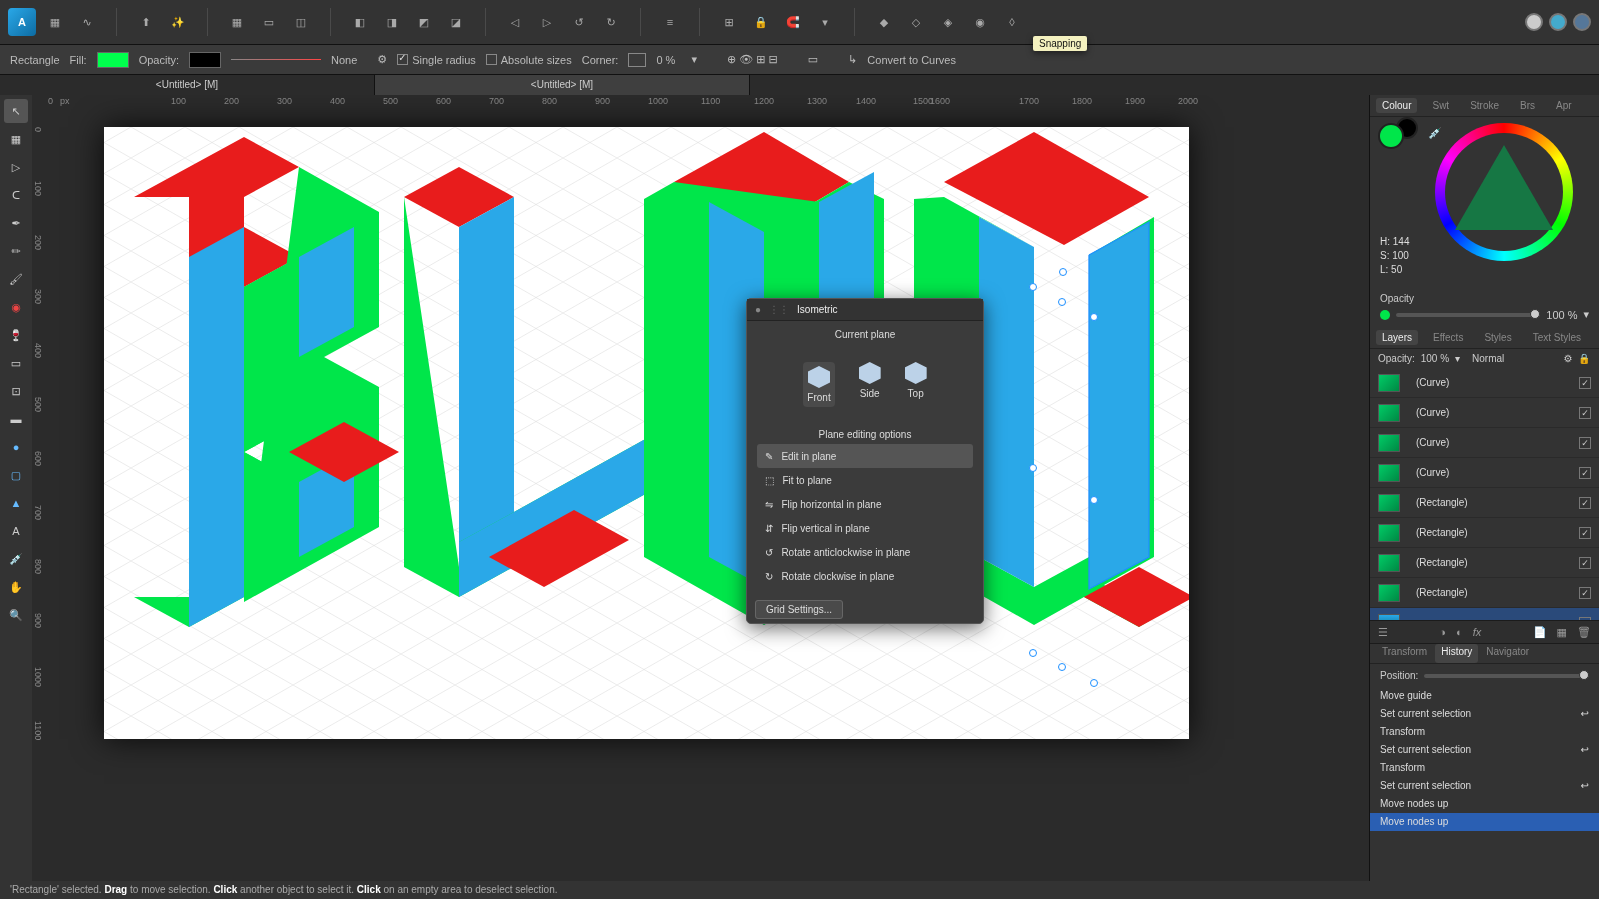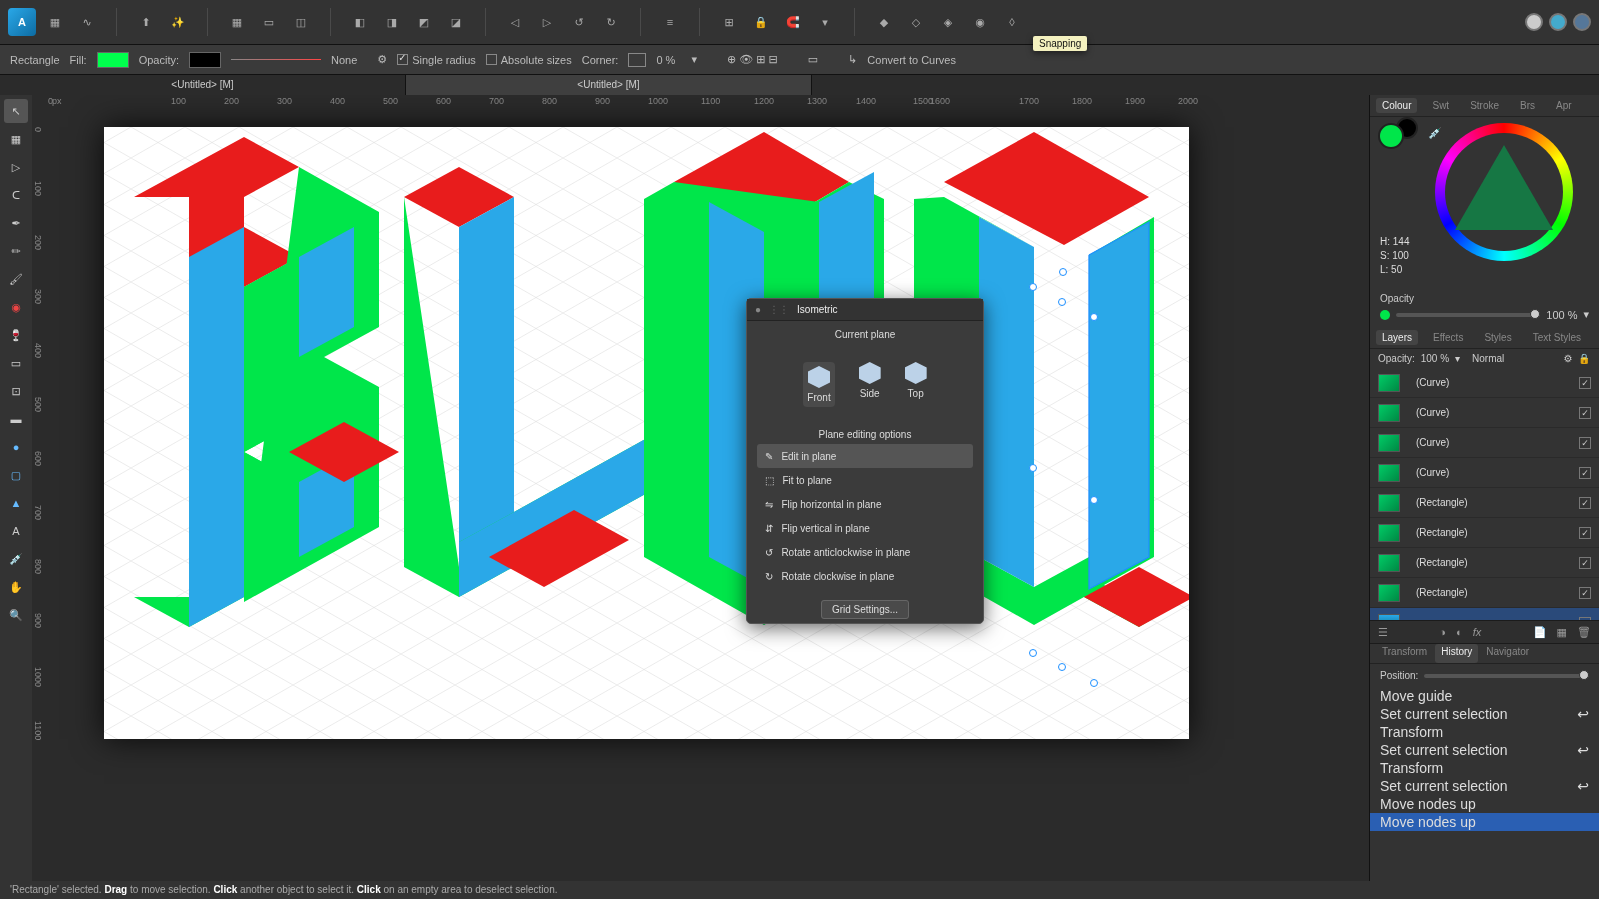--- a/index.html
+++ b/index.html
@@ -13,21 +13,21 @@
 .persona .circ{width:18px;height:18px;border-radius:50%;border:2px solid #777}
 
 .contextbar{height:30px;background:#3a3a3a;display:flex;align-items:center;padding:0 10px;gap:10px;border-bottom:1px solid #111;font-size:11px;color:#bbb}
 .swatch{width:32px;height:16px;border:1px solid #666}
 .fill-sw{background:#00ff4d}
 .stroke-sw{background:#000}
 .chk{width:11px;height:11px;border:1px solid #888;display:inline-block;margin-right:4px;vertical-align:-1px;position:relative}
 .chk.on::after{content:"✓";position:absolute;top:-3px;left:0;font-size:10px;color:#ddd}
 
 .doctabs{height:20px;background:#2b2b2b;display:flex;font-size:10px}
-.doctab{width:406px;text-align:center;line-height:20px;color:#ccc;border-right:1px solid #111}
+.doctab{width:375px;text-align:center;line-height:20px;color:#ccc;border-right:1px solid #111}
 .doctab.active{background:#3f3f3f}
 
 .main{display:flex;height:calc(100% - 45px - 30px - 20px - 18px)}
 .tools-left{width:32px;background:#333;display:flex;flex-direction:column;align-items:center;padding-top:4px;gap:4px}
 .tool{width:24px;height:24px;display:flex;align-items:center;justify-content:center;color:#ccc;border-radius:3px;cursor:pointer}
 .tool.sel{background:#555}
 .canvas-wrap{flex:1;position:relative;background:#2b2b2b;overflow:hidden}
 .ruler-h{position:absolute;top:0;left:16px;right:0;height:16px;background:#2b2b2b;color:#888;font-size:9px}
 .ruler-h span{position:absolute;top:1px}
 .ruler-v{position:absolute;top:16px;left:0;width:16px;bottom:0;background:#2b2b2b;color:#888;font-size:9px}
@@ -52,38 +52,38 @@
 .layers{flex:0 0 252px;overflow:auto}
 .layer{display:flex;align-items:center;height:30px;padding:0 8px;gap:16px;border-bottom:1px solid #2a2a2a;font-size:10px;color:#ddd}
 .layer .thumb{width:22px;height:18px;background:linear-gradient(135deg,#0c6,#084);border:1px solid #555}
 .layer.sel{background:#2a4a7a}
 .layer .chk2{width:12px;height:12px;border:1px solid #777;margin-left:auto;color:#ccc;font-size:9px;text-align:center;line-height:10px}
 .bottom-icons{height:24px;background:#2e2e2e;display:flex;align-items:center;gap:10px;padding:0 8px;border-top:1px solid #1b1b1b;border-bottom:1px solid #1b1b1b;color:#999}
 .hist-tabs{height:20px;display:flex;gap:2px;padding:0 6px;font-size:10px;border-bottom:1px solid #222;color:#888}
 .hist-tabs span{padding:2px 6px}
 .hist-tabs span.act{background:#444;color:#eee;border-radius:3px}
 .position{padding:6px 10px;font-size:10px;display:flex;align-items:center;gap:6px}
-.history{flex:1;overflow:auto;font-size:14px}
+.history{flex:1;overflow:auto;font-size:10px}
 .hist-row{height:18px;line-height:18px;padding:0 10px;color:#ddd;display:flex;align-items:center;gap:6px}
 .hist-row.sel{background:#2a5fb3}
 
 .status{position:absolute;bottom:0;left:0;right:0;height:18px;background:#333;font-size:10px;color:#aaa;line-height:18px;padding:0 10px}
 .status b{color:#fff}
 
 .iso{position:absolute;left:746px;top:298px;width:238px;background:#3b3b3b;border:1px solid #555;border-radius:5px;box-shadow:0 4px 20px rgba(0,0,0,.6);color:#ddd;font-size:10px}
 .iso-title{height:22px;display:flex;align-items:center;padding:0 8px;background:#333;border-bottom:1px solid #222;gap:8px}
 .iso-body{padding:8px 10px;text-align:center}
 .planes{display:flex;justify-content:center;gap:24px;margin:22px 0}
 .plane{display:flex;flex-direction:column;align-items:center;gap:4px;font-size:10px;cursor:pointer}
 .plane .cube{width:22px;height:22px;background:#bcd2e8;clip-path:polygon(50% 0,100% 25%,100% 75%,50% 100%,0 75%,0 25%);}
 .plane.sel{background:#4a4a4a;border-radius:4px;padding:4px}
 .iso-opts{margin-top:4px}
 .iso-opt{display:flex;align-items:center;gap:8px;height:24px;padding:0 8px;text-align:left;border-radius:3px;cursor:pointer}
 .iso-opt.sel{background:#555}
-.iso-foot{padding:8px;text-align:center}
+.iso-foot{padding:8px;}
 .iso-btn{background:#4a4a4a;border:1px solid #666;border-radius:3px;padding:3px 10px;cursor:pointer}
 
 .tooltip{position:absolute;left:1033px;top:36px;background:#f4f1bf;color:#111;font-size:10px;padding:2px 6px;border-radius:2px;box-shadow:0 2px 6px rgba(0,0,0,.5)}
 
 .node{position:absolute;width:8px;height:8px;border:1px solid #1e90ff;background:#fff;border-radius:50%;transform:translate(-50%,-50%)}
 </style>
 </head>
 <body>
 
 <div class="toolbar">
@@ -172,21 +172,21 @@
     <div class="tool" style="color:#6bf">▢</div>
     <div class="tool" style="color:#6bf">▲</div>
     <div class="tool">A</div>
     <div class="tool">💉</div>
     <div class="tool" style="color:#e90">✋</div>
     <div class="tool" style="color:#6bf">🔍</div>
   </div>
 
   <div class="canvas-wrap">
     <div class="ruler-h">
-      <span style="left:4px">px</span>
+      <span style="left:12px">px</span>
       <span style="left:70">0</span>
         <span style="left:123px">100</span>
       <span style="left:176px">200</span>
         <span style="left:229px">300</span>
       <span style="left:282px">400</span>
         <span style="left:335px">500</span>
       <span style="left:388px">600</span>
         <span style="left:441px">700</span>
       <span style="left:494px">800</span>
         <span style="left:547px">900</span>

